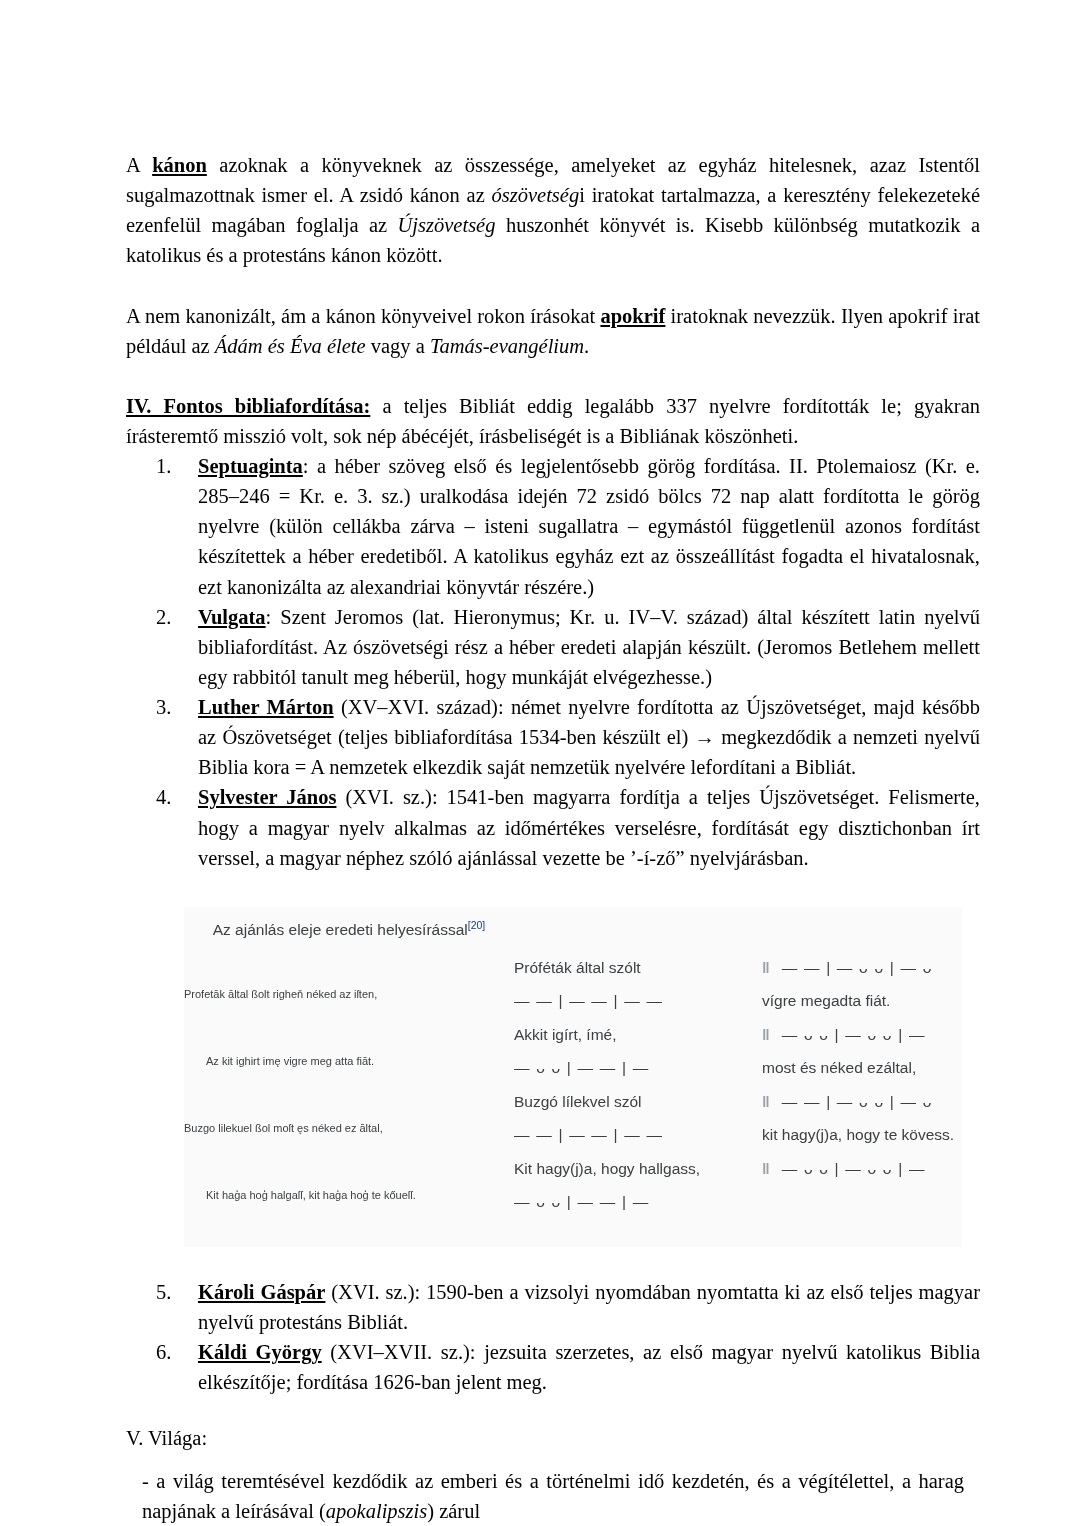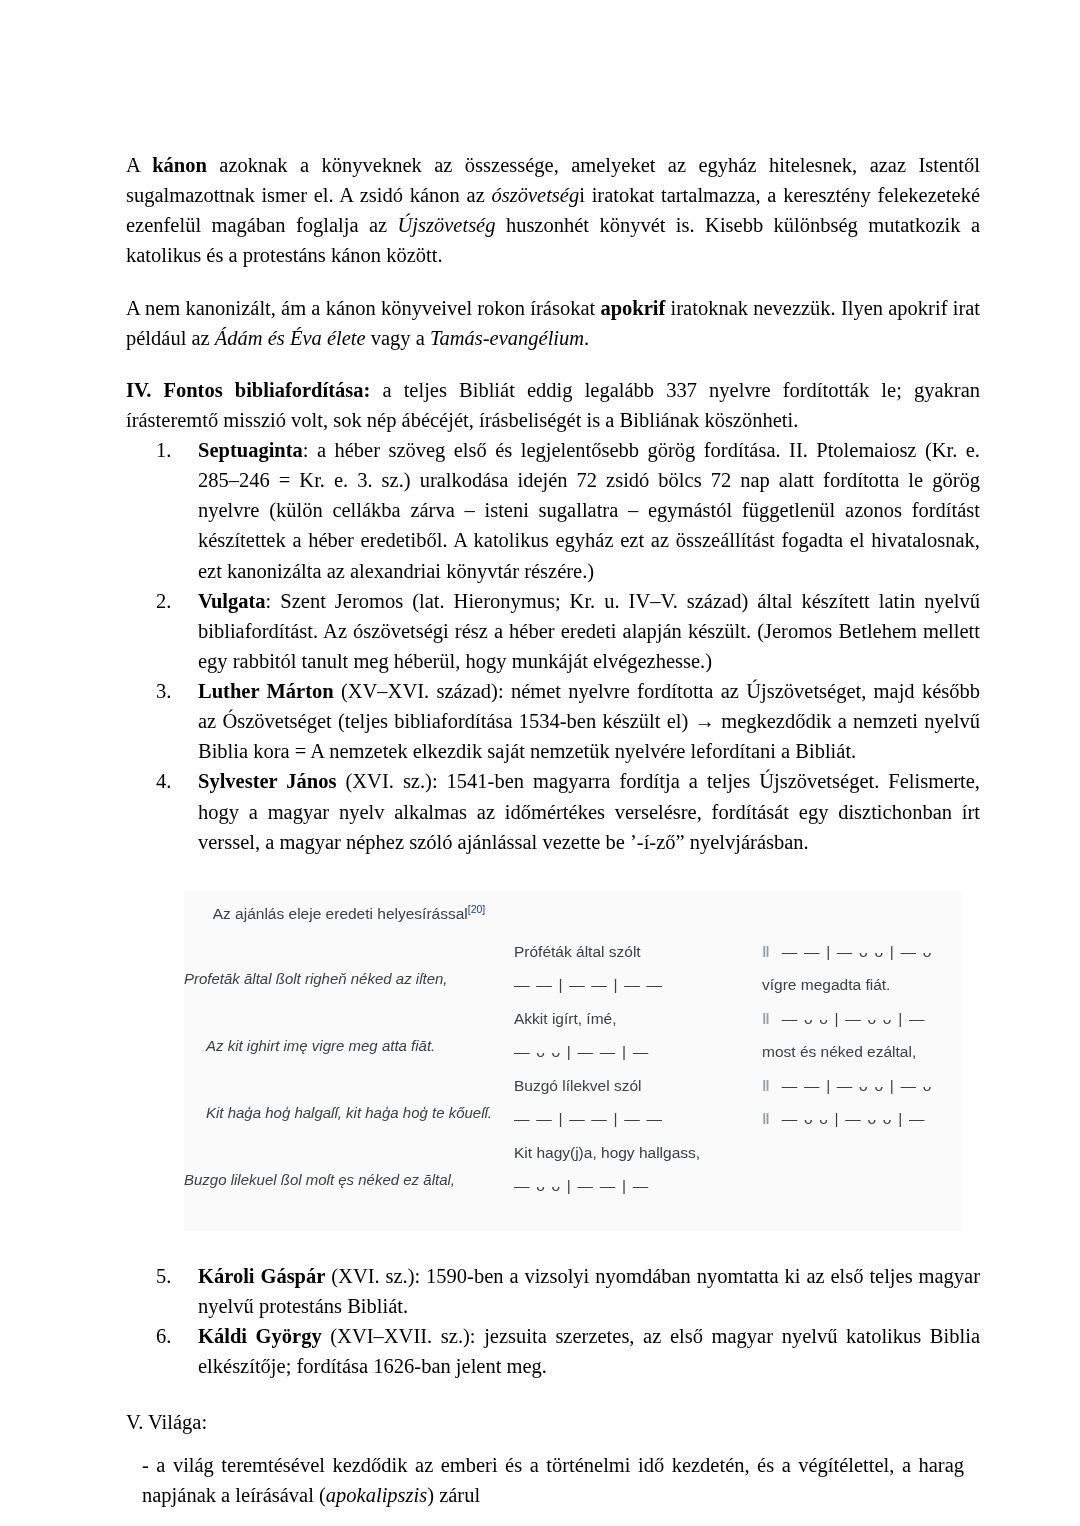--- a/index.html
+++ b/index.html
@@ -26,23 +26,23 @@
     font-size: 20.5px;
     line-height: 1.47;
     text-align: justify;
     text-justify: inter-word;
     margin: 0;
   }
   .para {
     margin: 0 0 0 0;
   }
   .gap-para {
-    margin-top: 22px;
-  }
-  b, .bold { font-weight: bold; }
+    margin-top: 30px;
+  }
+  b, .bold { font-weight: bold; text-decoration: underline; }
   i, .ital { font-style: italic; }
 
   
   ol.translations {
     list-style: none;
     margin: 0;
     padding: 0;
   }
   ol.translations > li {
     position: relative;
@@ -84,22 +84,21 @@
   }
   .fig-head.left  { text-align: center; }
   .fig-head.mid   { text-align: left; padding-left: 90px; grid-column: 2 / span 2; }
   .fn {
     color: #1a3d8f;
     font-size: 10.5px;
     vertical-align: super;
     line-height: 0;
   }
   .old-col {
-    font-style: italic;
-    font-size: 15px;
+    font-size: 11px;
     line-height: 1;
     padding-top: 12px;
   }
   .old-line {
     height: 67px;
     display: flex;
     align-items: center;
   }
   .old-line.indent { padding-left: 22px; }
   .new-col, .mod-col {
@@ -152,22 +151,22 @@
 
   <div class="figure">
     <div class="fig-grid">
       <div class="fig-head left"><span>Az ajánlás eleje eredeti helyesírással</span><span class="fn">[20]</span></div>
     </div>
     <div class="fig-grid">
 
       <div class="old-col">
         <div class="old-line">Profetāk āltal ßolt righeň néked az iſten,</div>
         <div class="old-line indent">Az kit ighirt imę vigre meg atta fiāt.</div>
+        <div class="old-line">Buzgo lilekuel ßol moſt ęs néked ez āltal,</div>
         <div class="old-line indent">Kit haģa hoģ halgaſſ, kit haģa hoģ te kőueſſ.</div>
-        <div class="old-line">Buzgo lilekuel ßol moſt ęs néked ez āltal,</div>
       </div>
 
       <div class="new-col">
         <div class="verse-row">Próféták által szólt</div>
         <div class="meter-row">— — | — — | — —</div>
         <div class="verse-row">Akkit igírt, ímé,</div>
         <div class="meter-row">— ᴗ ᴗ | — — | —</div>
         <div class="verse-row">Buzgó lílekvel szól</div>
         <div class="meter-row">— — | — — | — —</div>
         <div class="verse-row">Kit hagy(j)a, hogy hallgass,</div>
@@ -182,20 +181,21 @@
         <div class="verse-row">vígre megadta fiát.</div>
         <div class="meter-row">
             <span class="caesura">‖</span>
             <span>— ᴗ ᴗ | — ᴗ ᴗ | —</span>
           </div>
         <div class="verse-row">most és néked ezáltal,</div>
         <div class="meter-row">
             <span class="caesura">‖</span>
             <span>— — | — ᴗ ᴗ | — ᴗ</span>
           </div>
+        <div class="verse-row">kit hagy(j)a, hogy te kövess.</div>
         <div class="meter-row">
             <span class="caesura">‖</span>
             <span>— ᴗ ᴗ | — ᴗ ᴗ | —</span>
           </div>
       </div>
 
     </div>
   </div>
 
   <div class="spacer-after-fig"></div>

